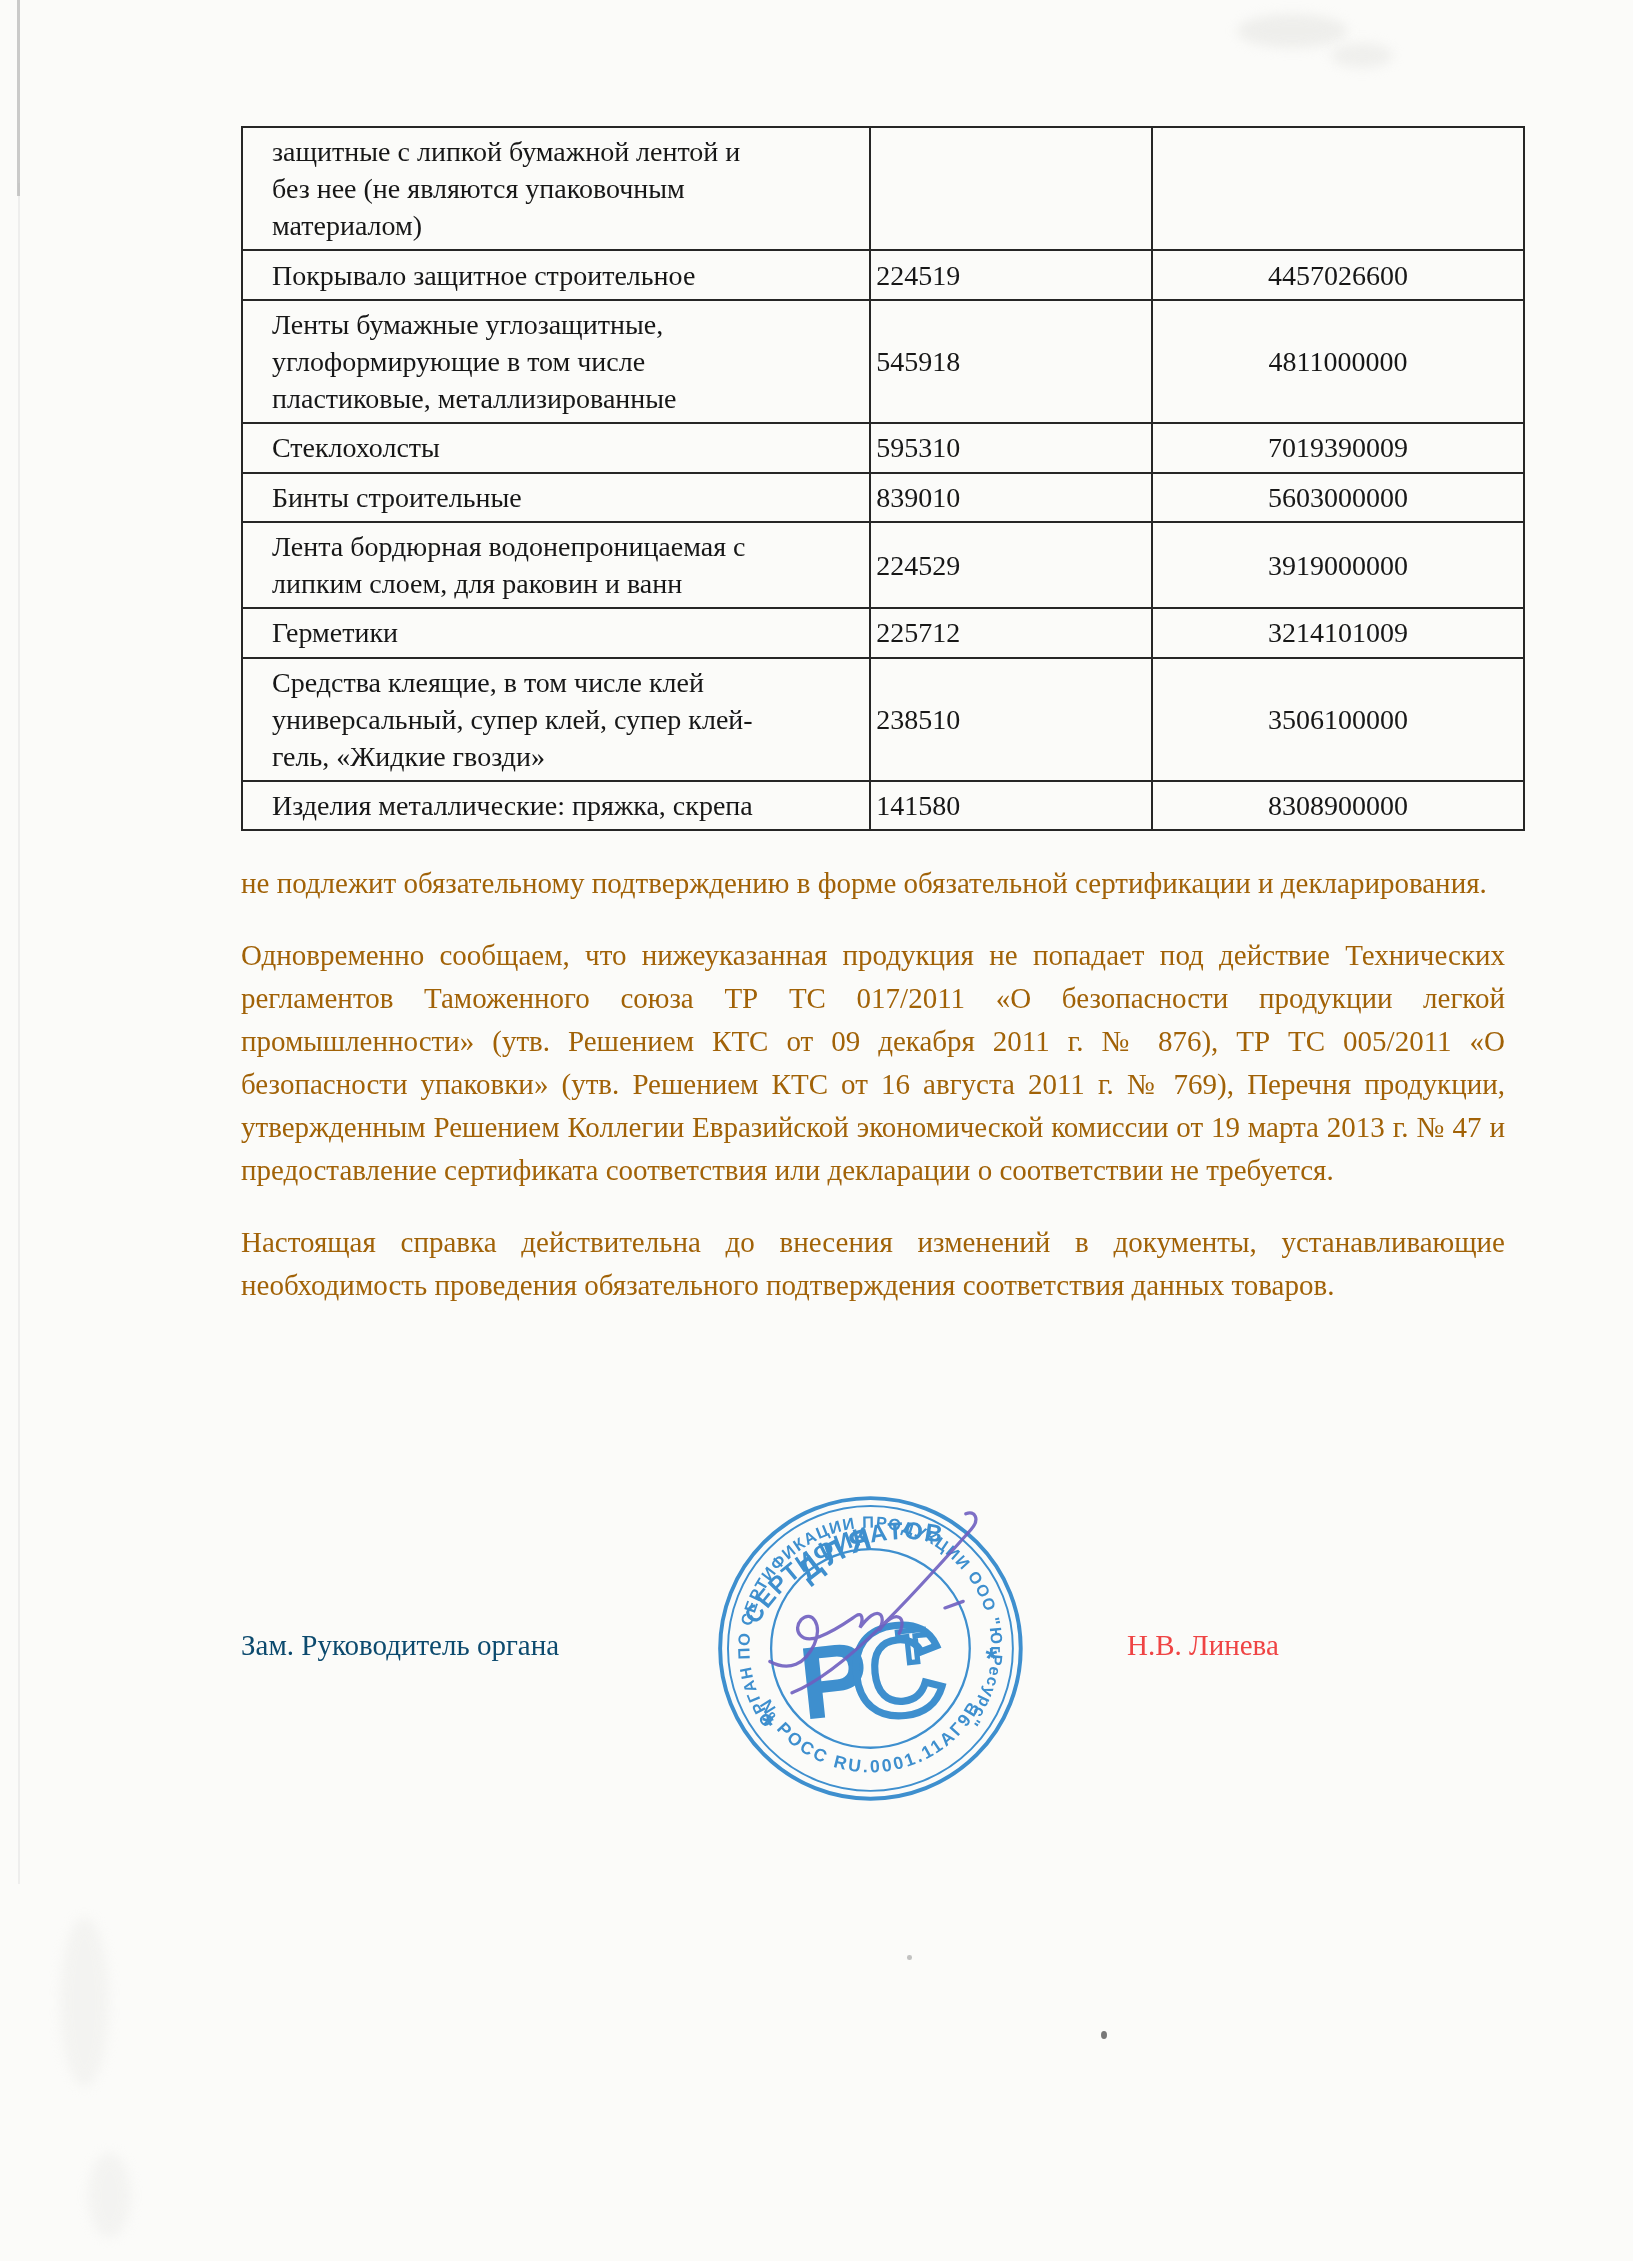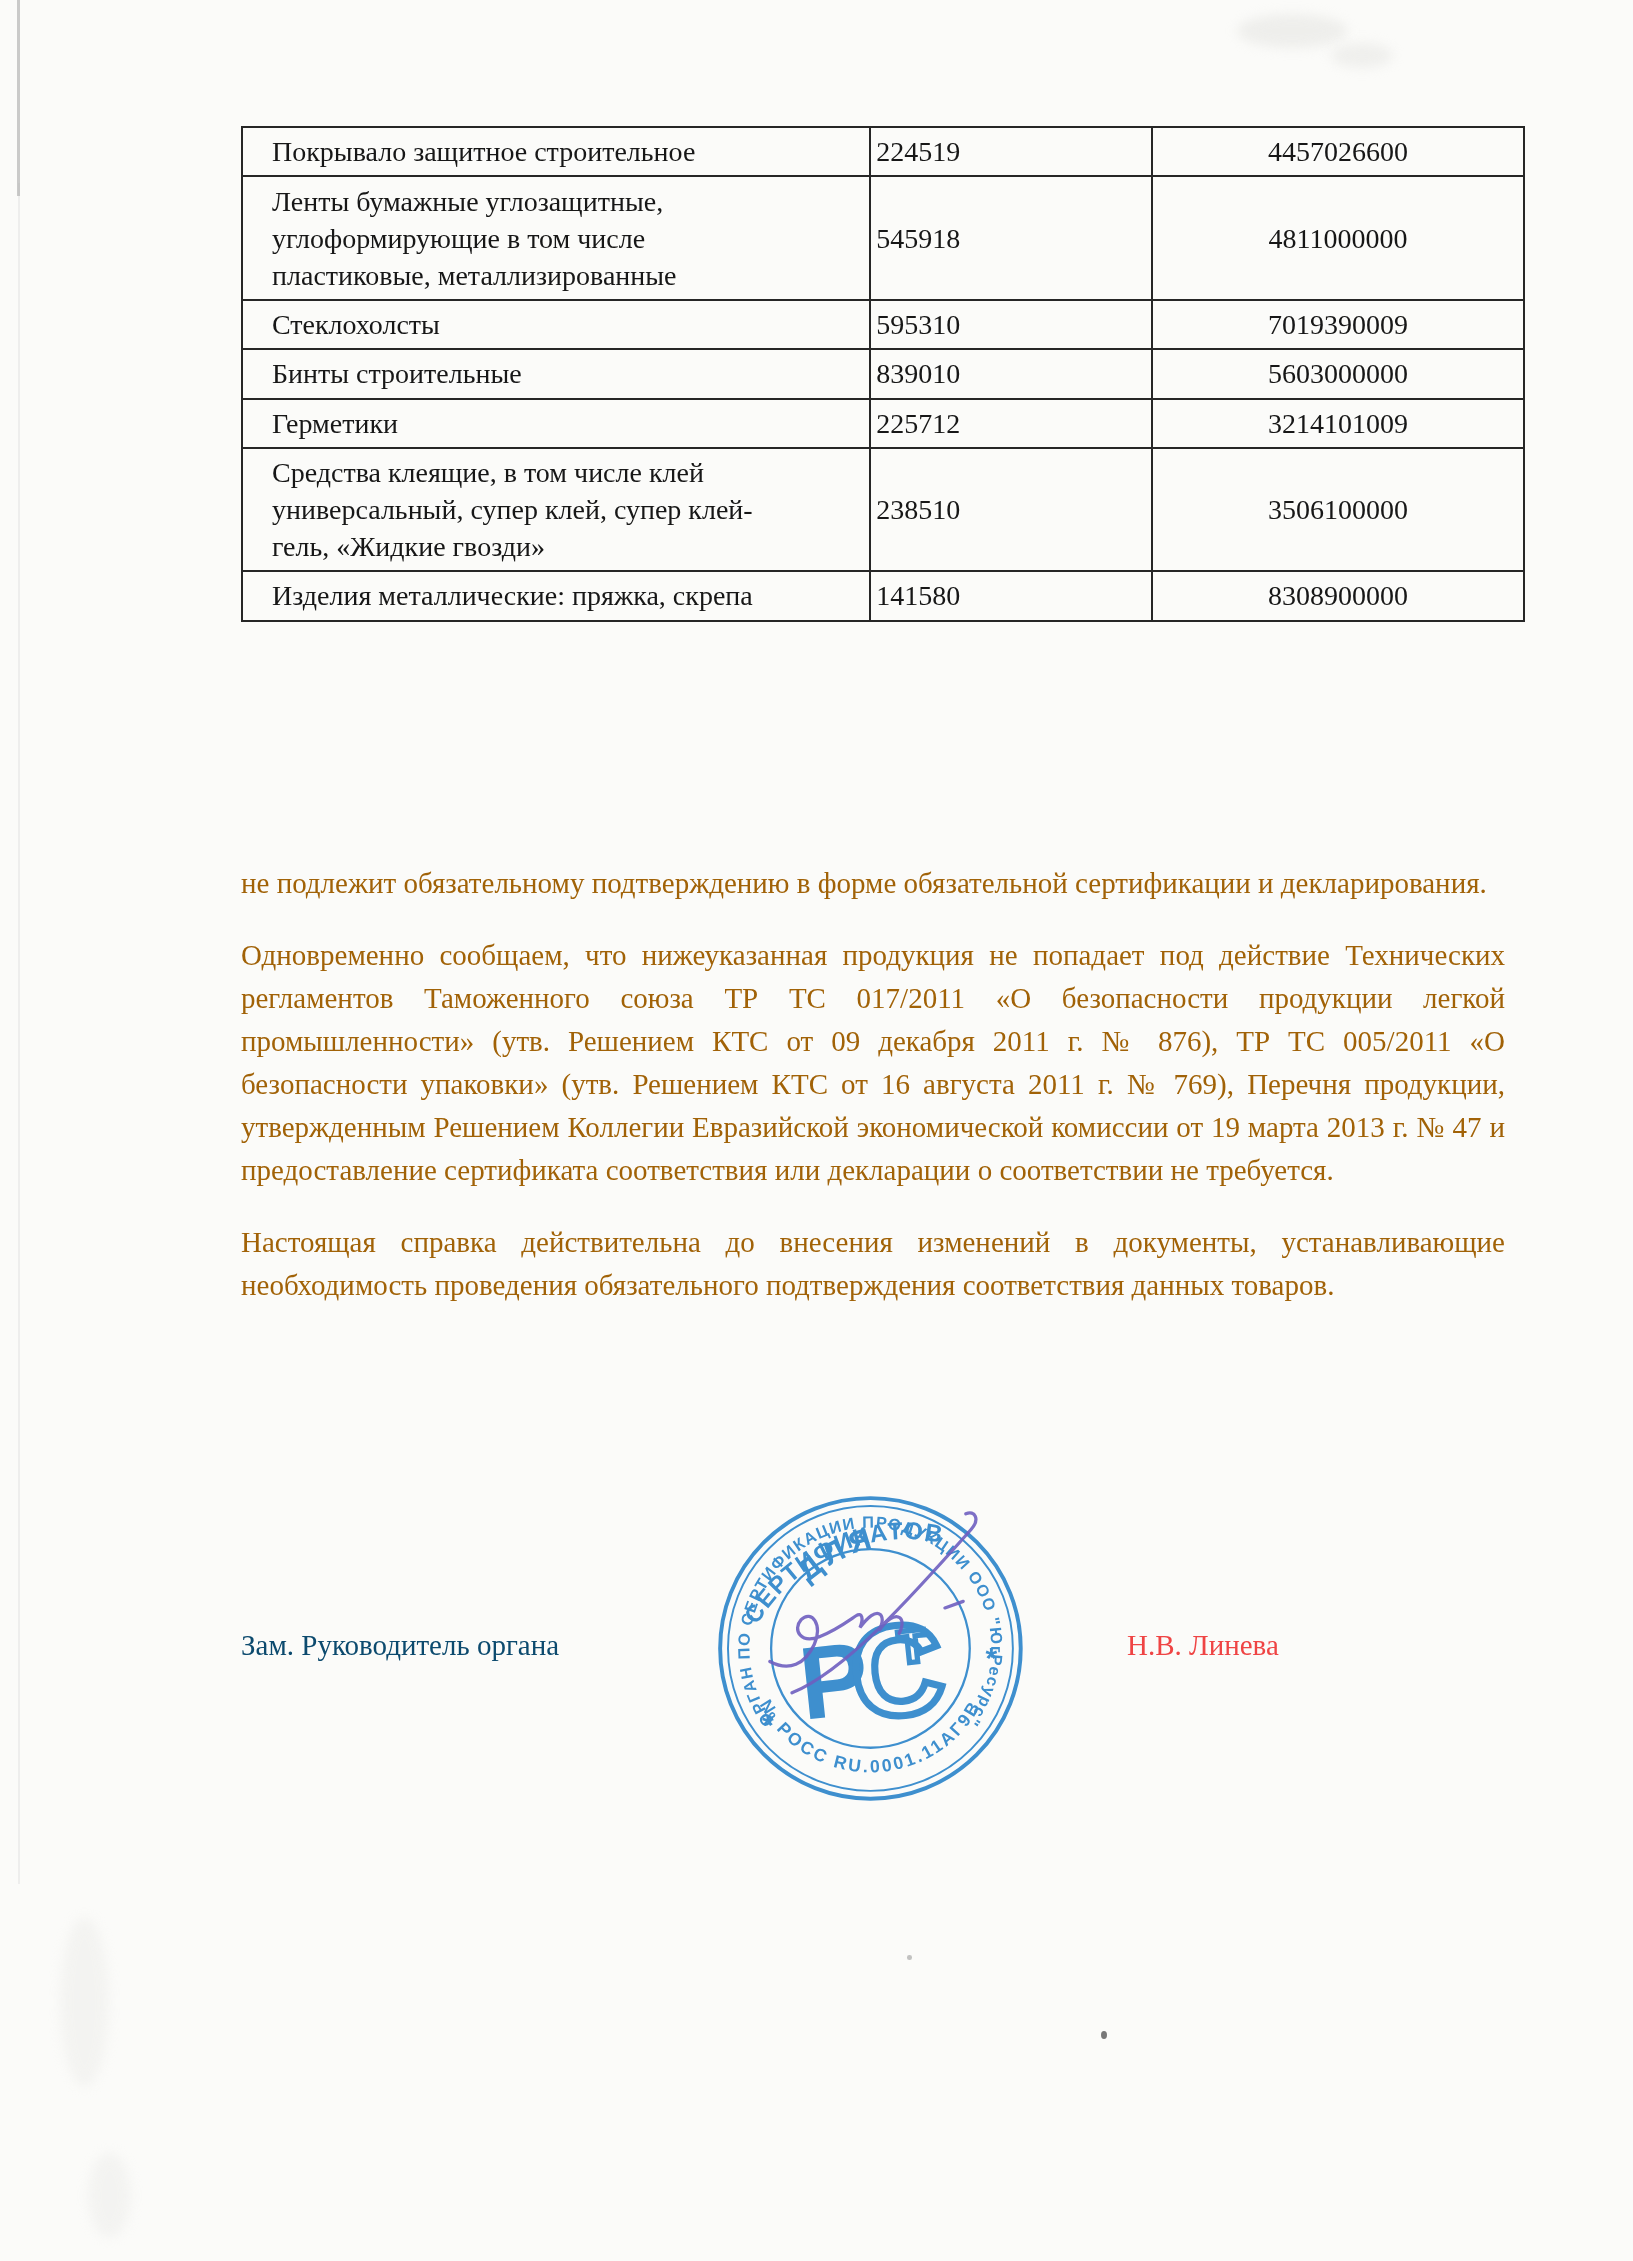--- a/index.html
+++ b/index.html
@@ -66,40 +66,53 @@
   <div class="ink-dot2"></div>
 
   <table class="goods">
     <colgroup>
       <col style="width:49%">
         <col style="width:22%">
         <col style="width:29%">
     </colgroup>
     <tbody>
       <tr>
+        <td class="c-name">защитные с липкой бумажной лентой и
+без нее (не являются упаковочным
+материалом)</td>
+        <td class="c-code"></td>
+        <td class="c-tnved"></td>
+      </tr>
+      <tr>
         <td class="c-name">Покрывало защитное строительное</td>
         <td class="c-code">224519</td>
         <td class="c-tnved">4457026600</td>
       </tr>
       <tr>
         <td class="c-name">Ленты бумажные углозащитные,
 углоформирующие в том числе
 пластиковые, металлизированные</td>
         <td class="c-code">545918</td>
         <td class="c-tnved">4811000000</td>
       </tr>
       <tr>
         <td class="c-name">Стеклохолсты</td>
         <td class="c-code">595310</td>
         <td class="c-tnved">7019390009</td>
       </tr>
       <tr>
         <td class="c-name">Бинты строительные</td>
         <td class="c-code">839010</td>
         <td class="c-tnved">5603000000</td>
+      </tr>
+      <tr>
+        <td class="c-name">Лента бордюрная водонепроницаемая с
+липким слоем, для раковин и ванн</td>
+        <td class="c-code">224529</td>
+        <td class="c-tnved">3919000000</td>
       </tr>
       <tr>
         <td class="c-name">Герметики</td>
         <td class="c-code">225712</td>
         <td class="c-tnved">3214101009</td>
       </tr>
       <tr>
         <td class="c-name">Средства клеящие, в том числе клей
 универсальный, супер клей, супер клей-
 гель, «Жидкие гвозди»</td>

